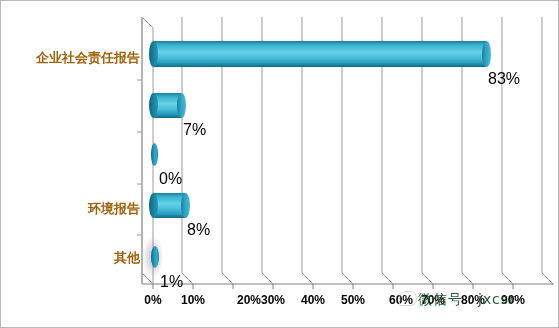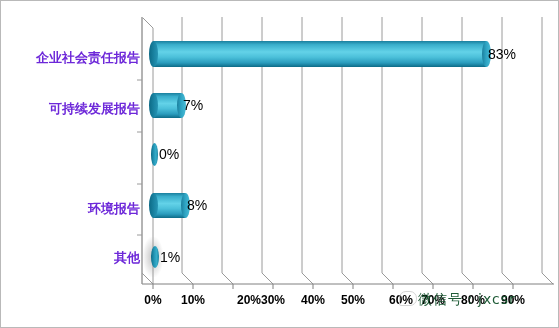--- a/index.html
+++ b/index.html
@@ -26,21 +26,21 @@
   }
 
   
   .cat-label{
     position:absolute;
     right:418px;            
     width:132px;
     text-align:right;
     font-size:13px;
     font-weight:bold;
-    color:#6d28d9;
+    color:#a16207;
     letter-spacing:0px;
     white-space:nowrap;
     line-height:15px;
   }
 
   
   .bar{
     position:absolute;
     border-radius:0;
   }
@@ -91,25 +91,26 @@
     background:radial-gradient(ellipse at center,
         rgba(120,120,120,0.45) 0%,
         rgba(160,160,160,0.18) 55%,
         rgba(255,255,255,0) 75%);
     pointer-events:none;
   }
 
   
   .val-label{
     position:absolute;
-    font-size:14px;
+    font-size:16px;
     font-weight:normal;
     color:#000000;
     white-space:nowrap;
     line-height:13px;
+    margin-top:24px;
   }
 
   
   .tick-label{
     position:absolute;
     top:292px;
     font-size:12px;
     font-weight:bold;
     color:#000000;
     white-space:nowrap;
@@ -201,21 +202,20 @@
     <g stroke="#9a9a9a" stroke-width="1">
       <line x1="136" y1="79" x2="141" y2="79"></line>
       <line x1="136" y1="131" x2="141" y2="131"></line>
       <line x1="136" y1="183" x2="141" y2="183"></line>
       <line x1="136" y1="234" x2="141" y2="234"></line>
     </g>
   </svg>
 
   <div class="cat-label" style="top:49px;">企业社会责任报告</div>
 
-  <div class="cat-label" style="top:100px;">可持续发展报告</div>
 
 
   <div class="cat-label" style="top:249px;">其他</div>
 
   <div class="cat-label" style="top:200px;">环境报告</div>
 
   <div class="bar" style="left:152px;top:40px;width:333px;height:26px;">
     <div class="body" style="right:0;"></div>
     <div class="cap cap-left"></div>
     <div class="cap cap-right"></div>

